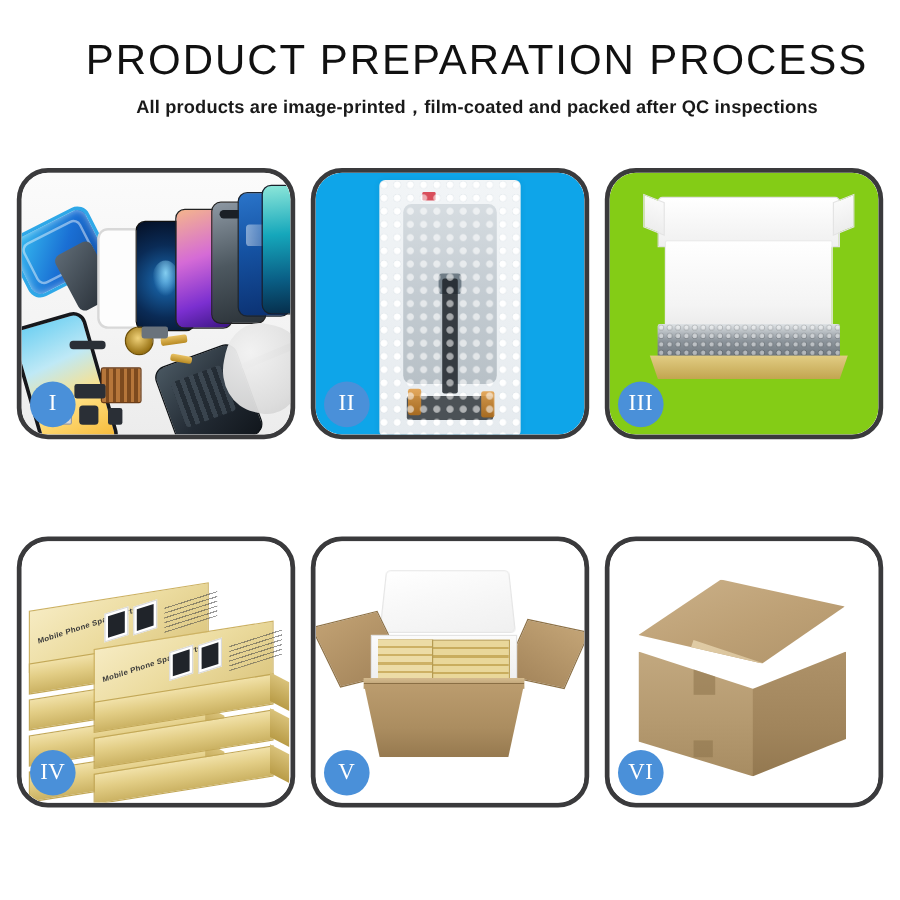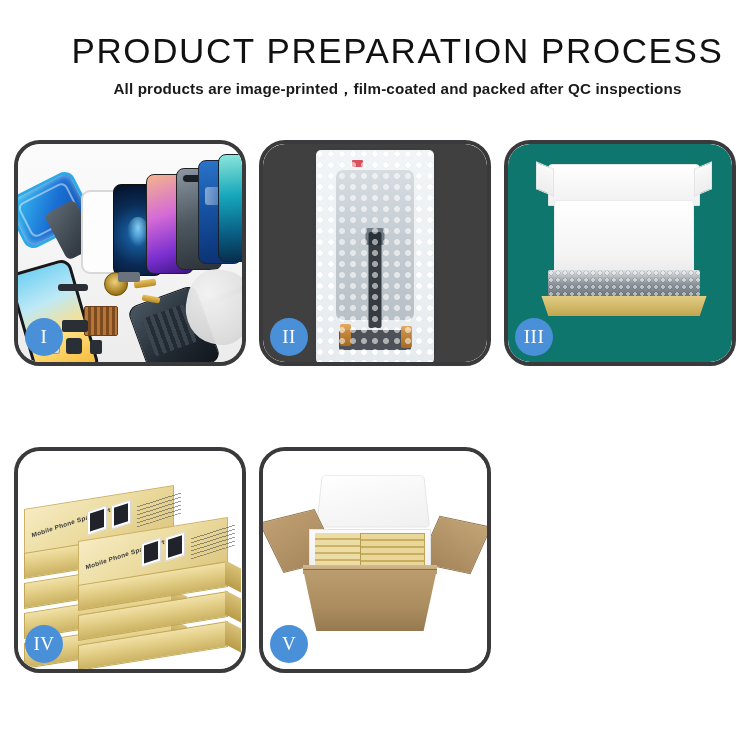--- a/index.html
+++ b/index.html
@@ -170,21 +170,21 @@
     transform:rotate(-23deg); border-radius:3px;
   }
   .hand {
     position:absolute; right:-10px; bottom:18px; width:66px; height:74px;
     background: radial-gradient(ellipse at 30% 35%, #f2f2f2, #dcdcdc 70%, #cfcfcf 100%);
     border-radius:42% 46% 40% 50%;
     transform: rotate(12deg); opacity:.95;
   }
 
   
-  .p2 { background:#404040; }
+  .p2 { background:#0ea5e9; }
   .bw {
     position:absolute; left:50%; top:6px; transform:translateX(-50%);
     width: 118px; height: 214px;
     background:
       radial-gradient(circle at 4px 4px, rgba(255,255,255,.95) 2.4px, rgba(205,215,222,.55) 3.1px, rgba(0,0,0,0) 3.6px) 0 0/11px 11px,
       linear-gradient(180deg,#f2f5f7,#e6ebef);
     border-radius: 5px;
     box-shadow: 0 0 5px rgba(0,0,0,.07);
     overflow:hidden;
   }
@@ -210,21 +210,21 @@
     background:linear-gradient(180deg,#e3a14d,#b06d1b); border-radius:2px; opacity:.9; }
   .bw-red { position:absolute; left:36px; top:10px; width:11px; height:7px; background:#d94f5c; border-radius:1px; }
   .bw-overlay {
     position:absolute; inset:0;
     background:
       radial-gradient(circle at 4px 4px, rgba(255,255,255,.55) 2.6px, rgba(255,255,255,0) 3.4px) 0 0/11px 11px;
     pointer-events:none;
   }
 
   
-  .p3 { background:#0f766e;text-align:right; }
+  .p3 { background:#84cc16;text-align:right; }
   .b3-lid {
     position:absolute; left:40px; top:20px; width:152px; height:42px;
     background: linear-gradient(180deg,#ffffff,#f0f0f0);
     border:1px solid #e2e2e2;
     border-radius: 4px 4px 0 0;
   }
   .b3-lid::before, .b3-lid::after{
     content:""; position:absolute; top:0; width:16px; height:26px;
     background:linear-gradient(180deg,#fafafa,#ededed); border:1px solid #e4e4e4;
   }
@@ -499,15 +499,29 @@
         <div class="c5-flapR"></div>
         <div class="c5-foam"></div>
         <div class="c5-gold"></div>
         <div class="c5-gold2"></div>
         <div class="c5-rim"></div>
         <div class="c5-body"></div>
         <div class="badge">V</div>
       </div>
     </div>
 
+    <div class="panel">
+      <div class="stage p6">
+        <div class="c6-sheen"></div>
+        <div class="c6-top">
+          <div class="c6-tape"></div>
+        </div>
+        <div class="c6-left">
+          <div class="c6-tab" style="left:46px; top:14px; width:18px; height:22px;"></div>
+          <div class="c6-tab" style="left:46px; top:74px; width:16px; height:14px;"></div>
+        </div>
+        <div class="c6-right"></div>
+        <div class="badge">VI</div>
+      </div>
+    </div>
 
   </div>
 </div>
 
 </body></html>

